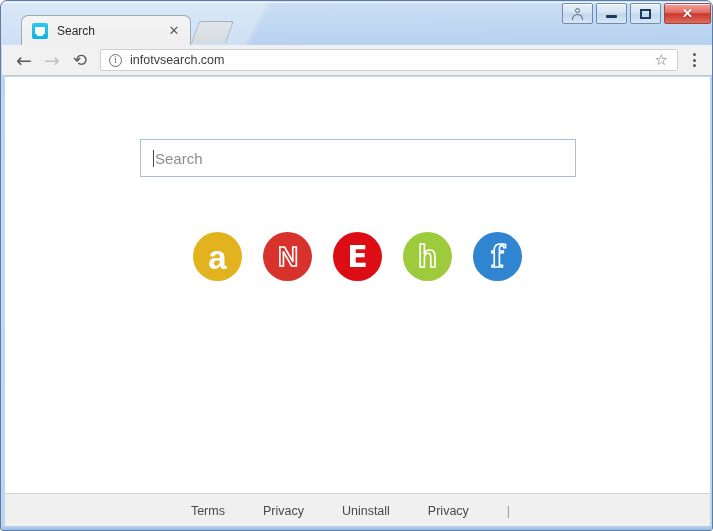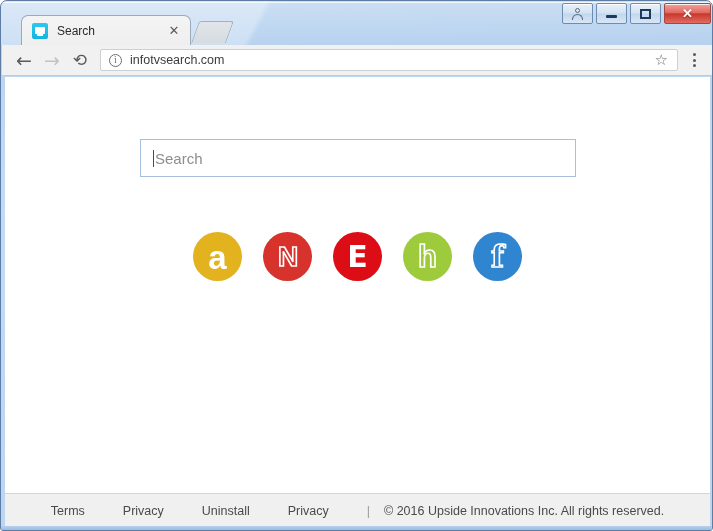--- a/index.html
+++ b/index.html
@@ -473,18 +473,17 @@
 
   </div>
 
   <div id="footer">
     <div id="footer-inner">
       <span class="foot-link">Terms</span>
       <span class="foot-link">Privacy</span>
       <span class="foot-link">Uninstall</span>
       <span class="foot-link">Privacy</span>
       <span class="foot-sep">|</span>
-      <span id="copyright">© 2016 Upside Innovations Inc. All rights reserved.</span>
     </div>
   </div>
 
   <div id="frame-bottom"></div>
 </div>
 
 </body></html>

